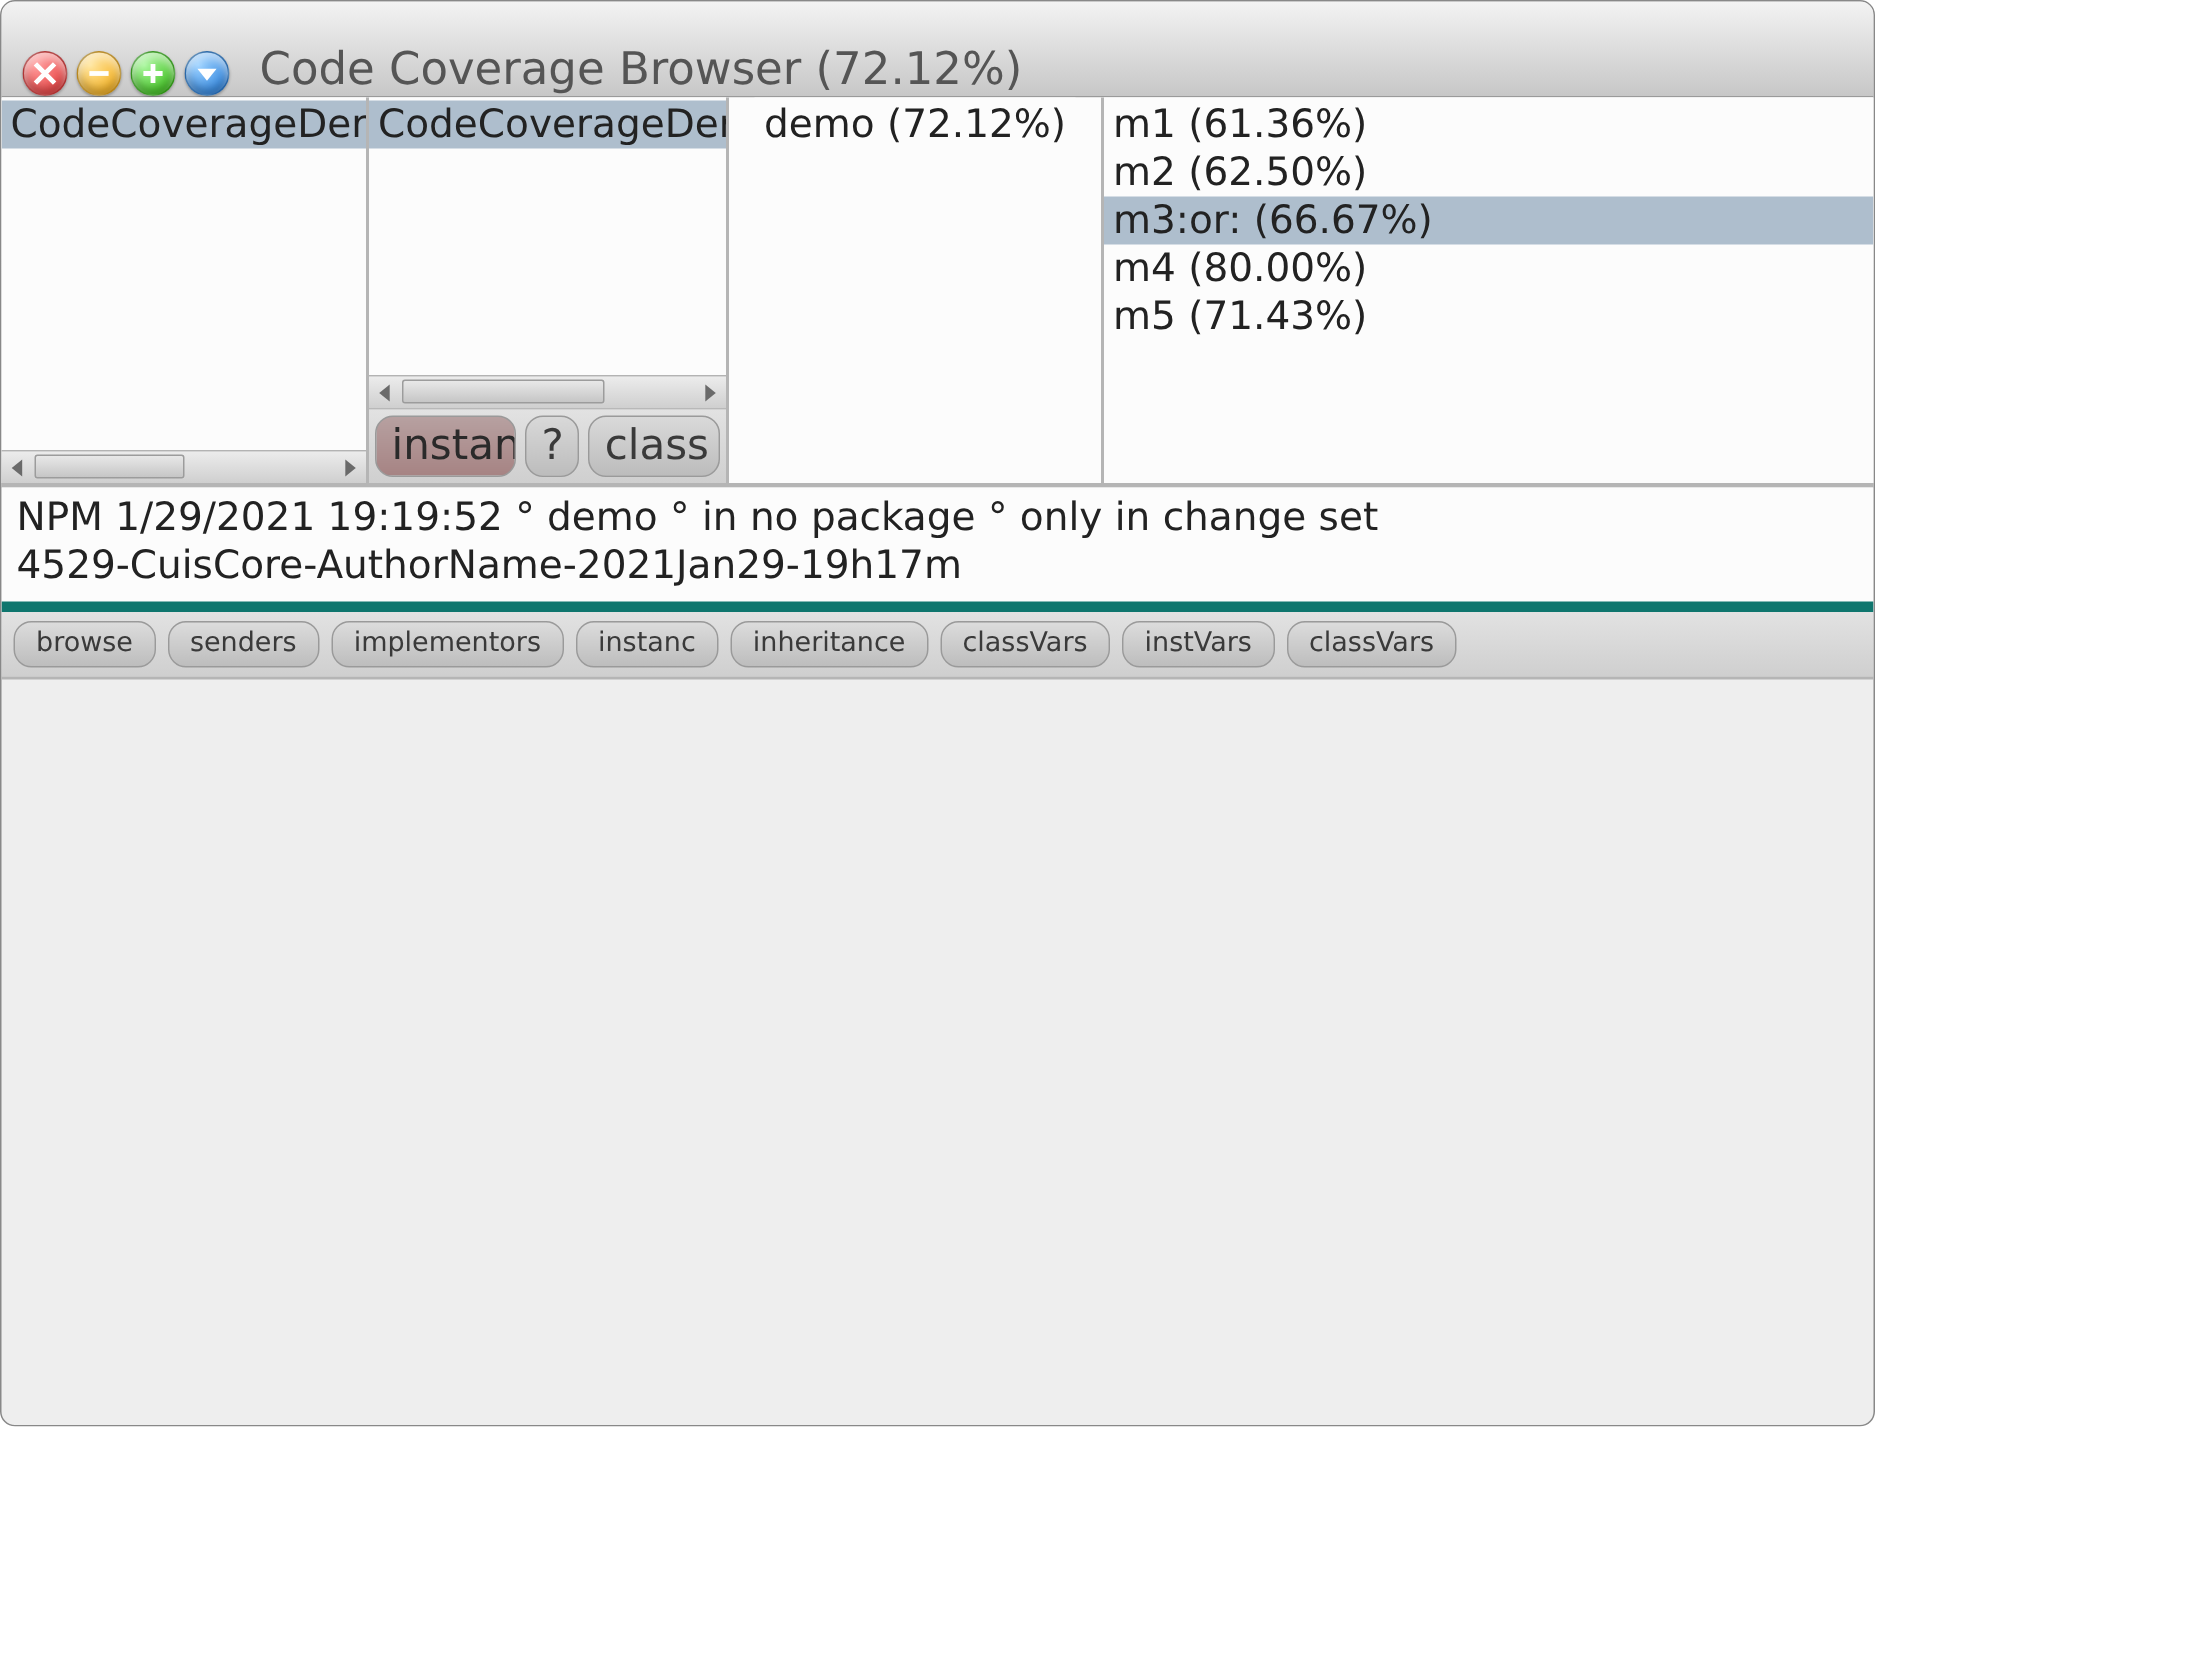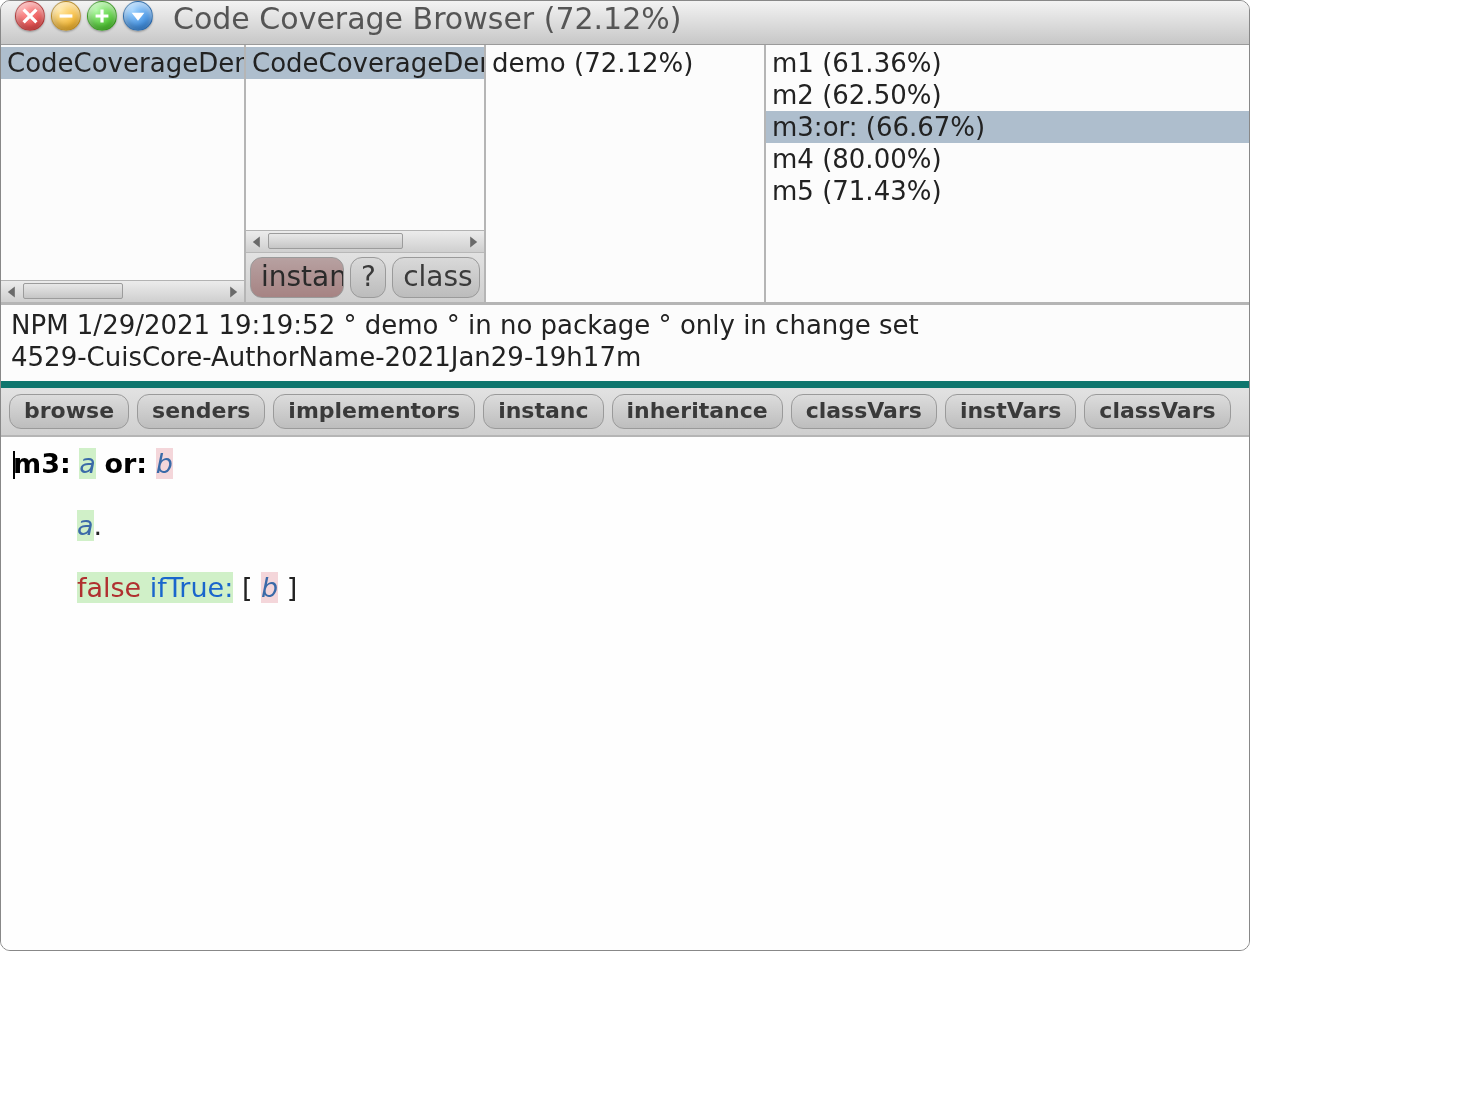--- a/index.html
+++ b/index.html
@@ -15,24 +15,24 @@
     height: 951px;
     background: #eee;
     border: 1px solid #888;
     border-radius: 10px;
     overflow: hidden;
     display: flex;
     flex-direction: column;
   }
   
   .title-bar {
-    height: 44px;
+    height: 64px;
     background: linear-gradient(to bottom, #f3f3f3, #c7c7c7);
     display: flex;
-    align-items: flex-start;
+    align-items: flex-end;
     padding: 0 14px;
     border-bottom: 1px solid #9a9a9a;
     gap: 6px;
   }
   .title-btn {
     width: 30px; height: 30px; border-radius: 50%;
     display: flex; align-items: center; justify-content: center;
     box-shadow: inset 0 4px 6px rgba(255,255,255,.6),
                 inset 0 -4px 6px rgba(0,0,0,.25),
                 0 1px 2px rgba(0,0,0,.3);
@@ -80,21 +80,21 @@
     padding: 1px 6px 1px 6px;
     white-space: nowrap;
     cursor: pointer;
     line-height: 30px;
   }
   .pane .list .item.selected {
     background: #aebecd;
   }
   .pane1 { width: 245px; }
   .pane2 { width: 240px; }
-  .pane3 { width: 280px; }
+  .pane3 { width: 250px; align-items: center; }
   .pane4 { flex: 1; }
 
   
   .hscroll {
     height: 22px;
     background: linear-gradient(to bottom, #ececec, #cfcfcf);
     border-top: 1px solid #b3b3b3;
     display: flex;
     align-items: center;
     position: relative;
@@ -155,25 +155,24 @@
     gap: 8px;
     padding: 6px 8px;
     background: linear-gradient(to bottom, #e2e2e2, #cfcfcf);
     border-bottom: 2px solid #b5b5b5;
   }
   .toolbar .tbtn {
     background: linear-gradient(to bottom, #dcdcdc, #bdbdbd);
     border: 1px solid #9a9a9a;
     border-radius: 12px;
     padding: 3px 14px 5px 14px;
-    font-size: 22px;
+    font-size: 18px;
     color: #3a3a3a;
     cursor: pointer;
     white-space: nowrap;
-    font-weight: bold;
   }
 
   
   .code-pane {
     flex: 1;
     background: #fefefe;
     padding: 10px 12px;
     font-size: 27px;
     color: #222;
     font-family: "DejaVu Sans", sans-serif;
@@ -295,32 +294,14 @@
     <div class="tbtn">senders</div>
     <div class="tbtn">implementors</div>
     <div class="tbtn">instanc</div>
     <div class="tbtn">inheritance</div>
     <div class="tbtn">classVars</div>
     <div class="tbtn">instVars</div>
     <div class="tbtn">classVars</div>
 
   </div>
 
-  <div class="code-pane">
-    <div>
-      <span class="cursor"></span><span class="sig">m3:</span>
-      <span class="arg-i hl-green">a</span>
-      <span class="sig">or:</span>
-      <span class="arg-i hl-pink">b</span>
-    </div>
-    <span class="indent">
-      <span class="arg-i hl-green">a</span><span>.</span>
-    </span>
-    <span class="indent">
-      <span class="hl-green"><span class="kw-red">false</span>
-      <span class="kw-blue">ifTrue:</span></span>
-      <span>[</span>
-      <span class="arg-i hl-pink">b</span>
-      <span>]</span>
-    </span>
-  </div>
 
 </div>
 
 </body></html>

